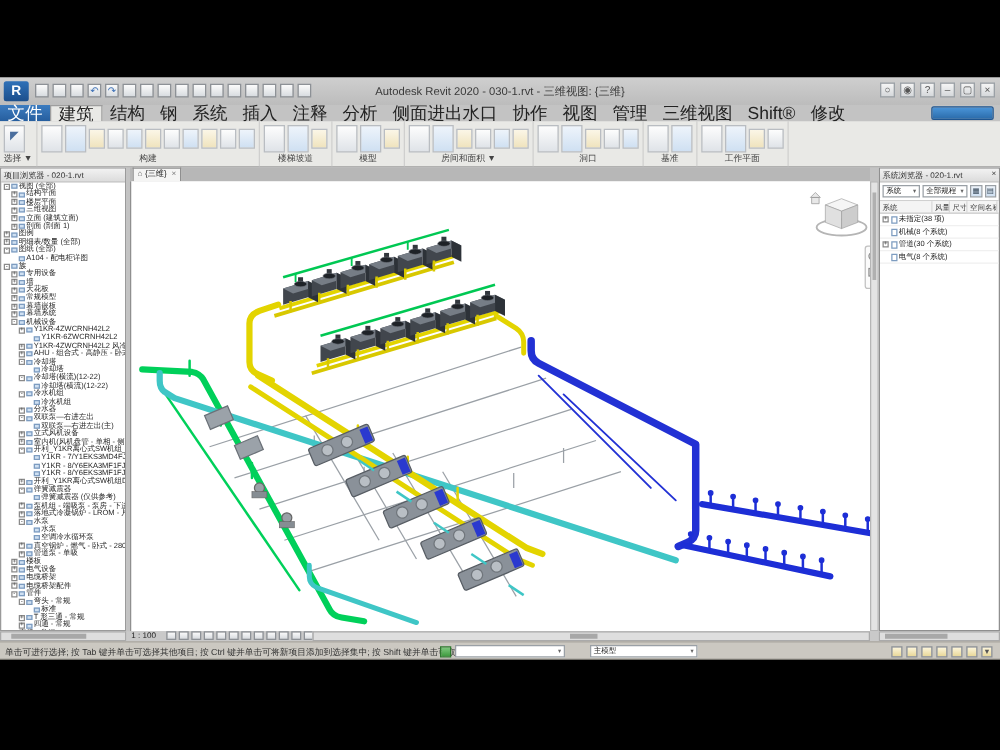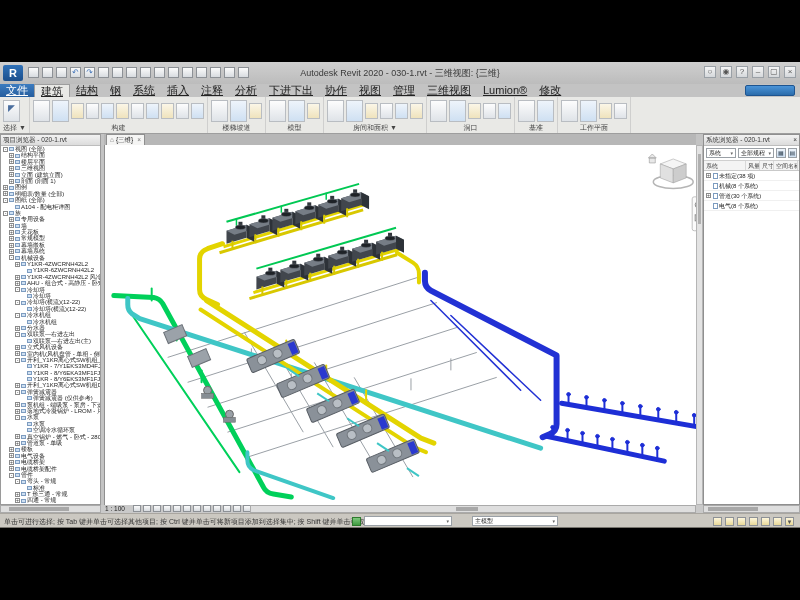--- a/index.html
+++ b/index.html
@@ -9,21 +9,21 @@
   
   .titlebar{position:absolute;left:0;top:0;width:100%;height:22px;background:linear-gradient(#cfcfcf,#bcbcbc);}
   .rlogo{position:absolute;left:3px;top:3px;width:20px;height:16px;background:linear-gradient(#2f71b8,#1c4f8c);color:#fff;font-size:11px;font-weight:bold;text-align:center;line-height:16px;border-radius:2px;}
   .qat{position:absolute;left:28px;top:5px;display:flex;gap:3px;}
   .qicon{width:11px;height:11px;border:1px solid #8d9196;background:linear-gradient(#fbfbfb,#d8dce0);font-size:8px;line-height:9px;text-align:center;color:#3b6fb6;}
   .wtitle{position:absolute;left:0;top:5px;width:100%;text-align:center;font-size:9px;color:#3a3a3a;pointer-events:none;}
   .tbar-right{position:absolute;right:4px;top:4px;display:flex;gap:4px;}
   .tico{width:12px;height:12px;border:1px solid #9aa0a6;background:linear-gradient(#f5f5f5,#d5d8db);font-size:8px;line-height:10px;text-align:center;color:#555;}
   
   .tabsrow{position:absolute;left:0;top:22px;width:100%;height:13px;background:#c3c3c3;}
-  .rtab{float:left;height:13px;padding:0 6px;font-size:11px;line-height:13px;color:#222;text-decoration:underline;}
+  .rtab{float:left;height:13px;padding:0 6px;font-size:14px;line-height:13px;color:#222;}
   .rtab.file{background:linear-gradient(#3c7cc0,#265e9e);color:#fff;}
   .rtab.active{background:#e9e9e6;border:1px solid #9e9e9e;border-bottom:none;}
   .blue-btn{position:absolute;right:5px;top:1px;width:50px;height:11px;background:linear-gradient(#4a94d8,#2b6cab);border-radius:2px;border:1px solid #1d5490;color:#fff;font-size:7px;text-align:center;line-height:11px;}
   
   .ribbon{position:absolute;left:0;top:35px;width:100%;height:37px;background:#e9e9e6;border-bottom:1px solid #9e9e9e;display:flex;}
   .rpanel{height:100%;border-right:1px solid #cfcfce;display:flex;flex-direction:column;padding:1px 3px 0 3px;}
   .picons{flex:1;display:flex;align-items:center;gap:2px;}
   .ricon{width:13px;height:16px;border:1px solid #b9bdc2;background:linear-gradient(#fdfdfd,#dfe3e8);font-size:9px;text-align:center;line-height:15px;color:#4a6e9e;}
   .ricon.t1{background:linear-gradient(#eef4fb,#cfe0f2);}
   .ricon.t2{background:linear-gradient(#fbf6e7,#efe3bd);}
@@ -111,26 +111,26 @@
     <div class="tabsrow" id="tabsrow">
       <div class="blue-btn"></div>
     <div class="rtab file">文件</div>
         <div class="rtab active">建筑</div>
         <div class="rtab">结构</div>
         <div class="rtab">钢</div>
         <div class="rtab">系统</div>
         <div class="rtab">插入</div>
         <div class="rtab">注释</div>
         <div class="rtab">分析</div>
-        <div class="rtab">下进下出</div>
+        <div class="rtab">侧面进出水口</div>
         <div class="rtab">协作</div>
         <div class="rtab">视图</div>
         <div class="rtab">管理</div>
         <div class="rtab">三维视图</div>
-        <div class="rtab">Lumion®</div>
+        <div class="rtab">Shift®</div>
         <div class="rtab">修改</div>
       </div>
 
     <div class="ribbon" id="ribbon">
         <div class="rpanel">
           <div class="picons">
             <div class="ricon big">◤</div>
           </div>
           <div class="plabel">选择 ▼</div>
         </div>

